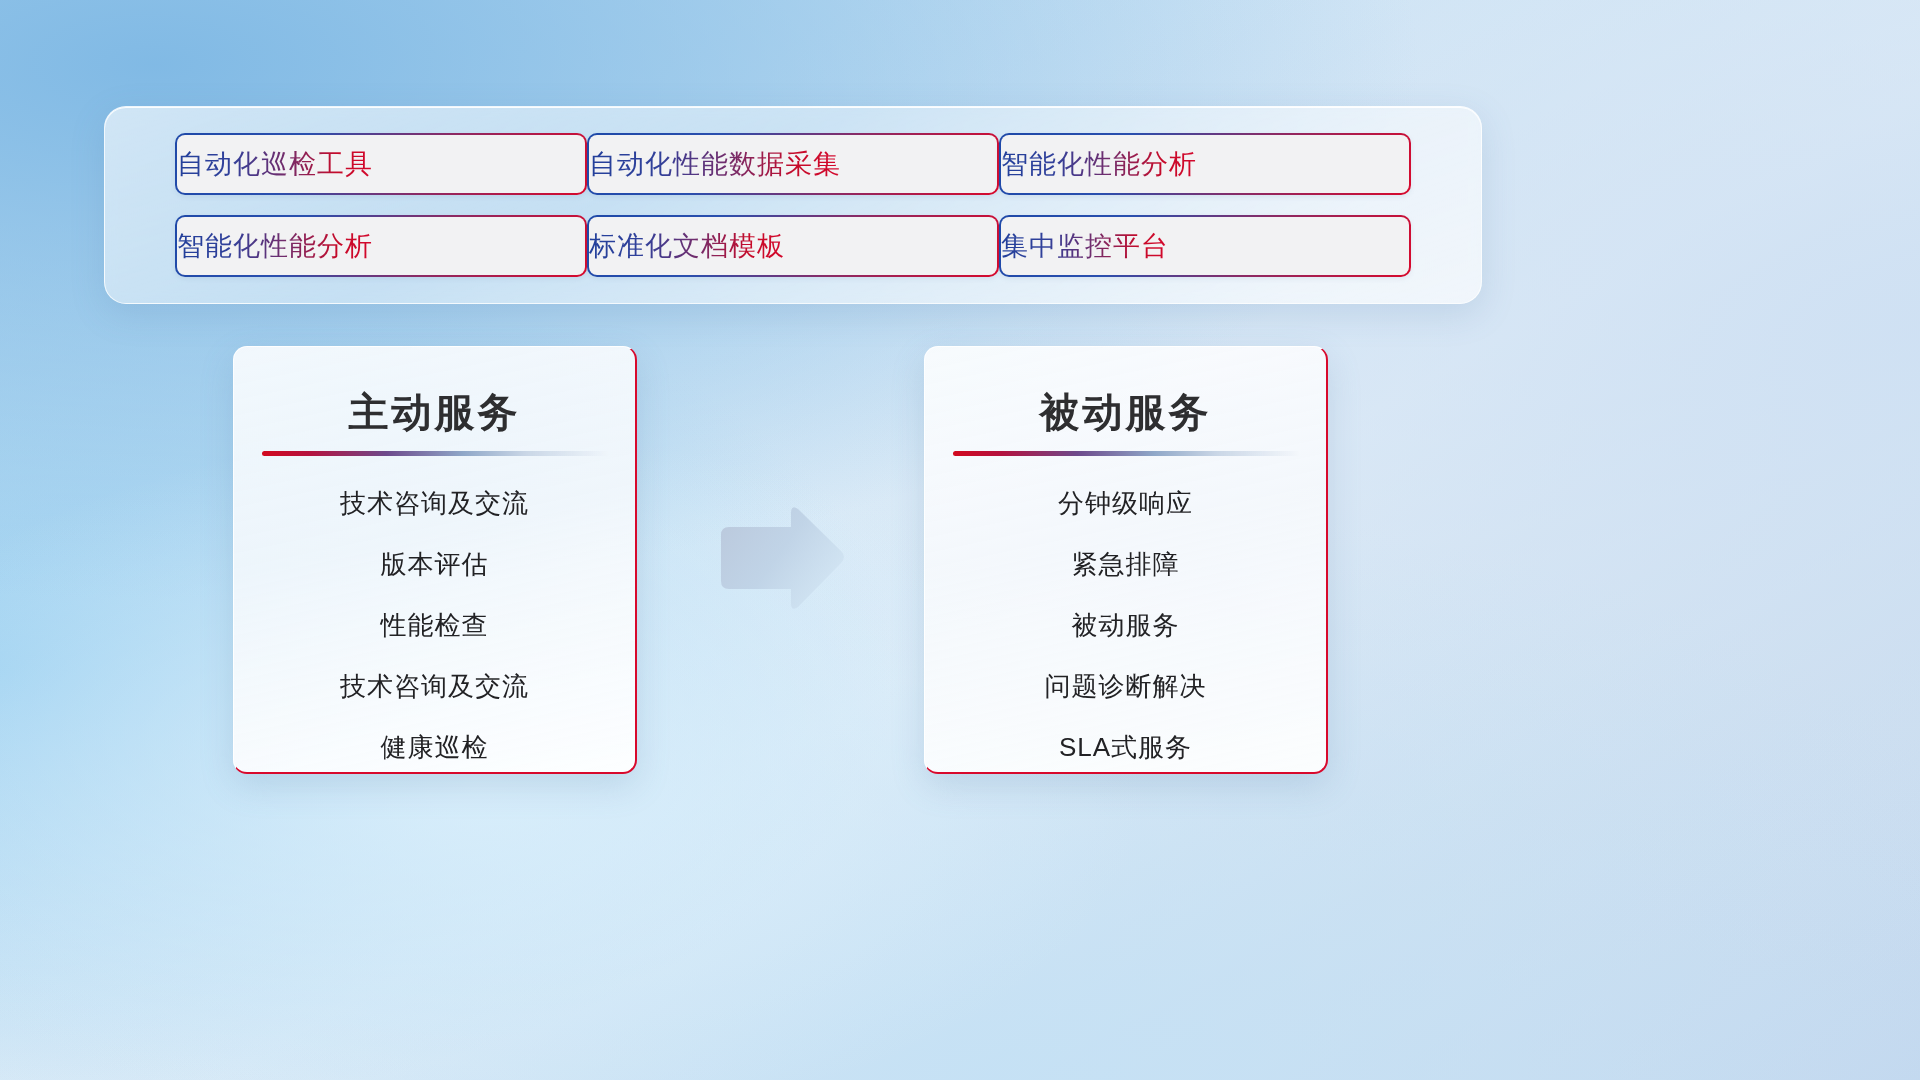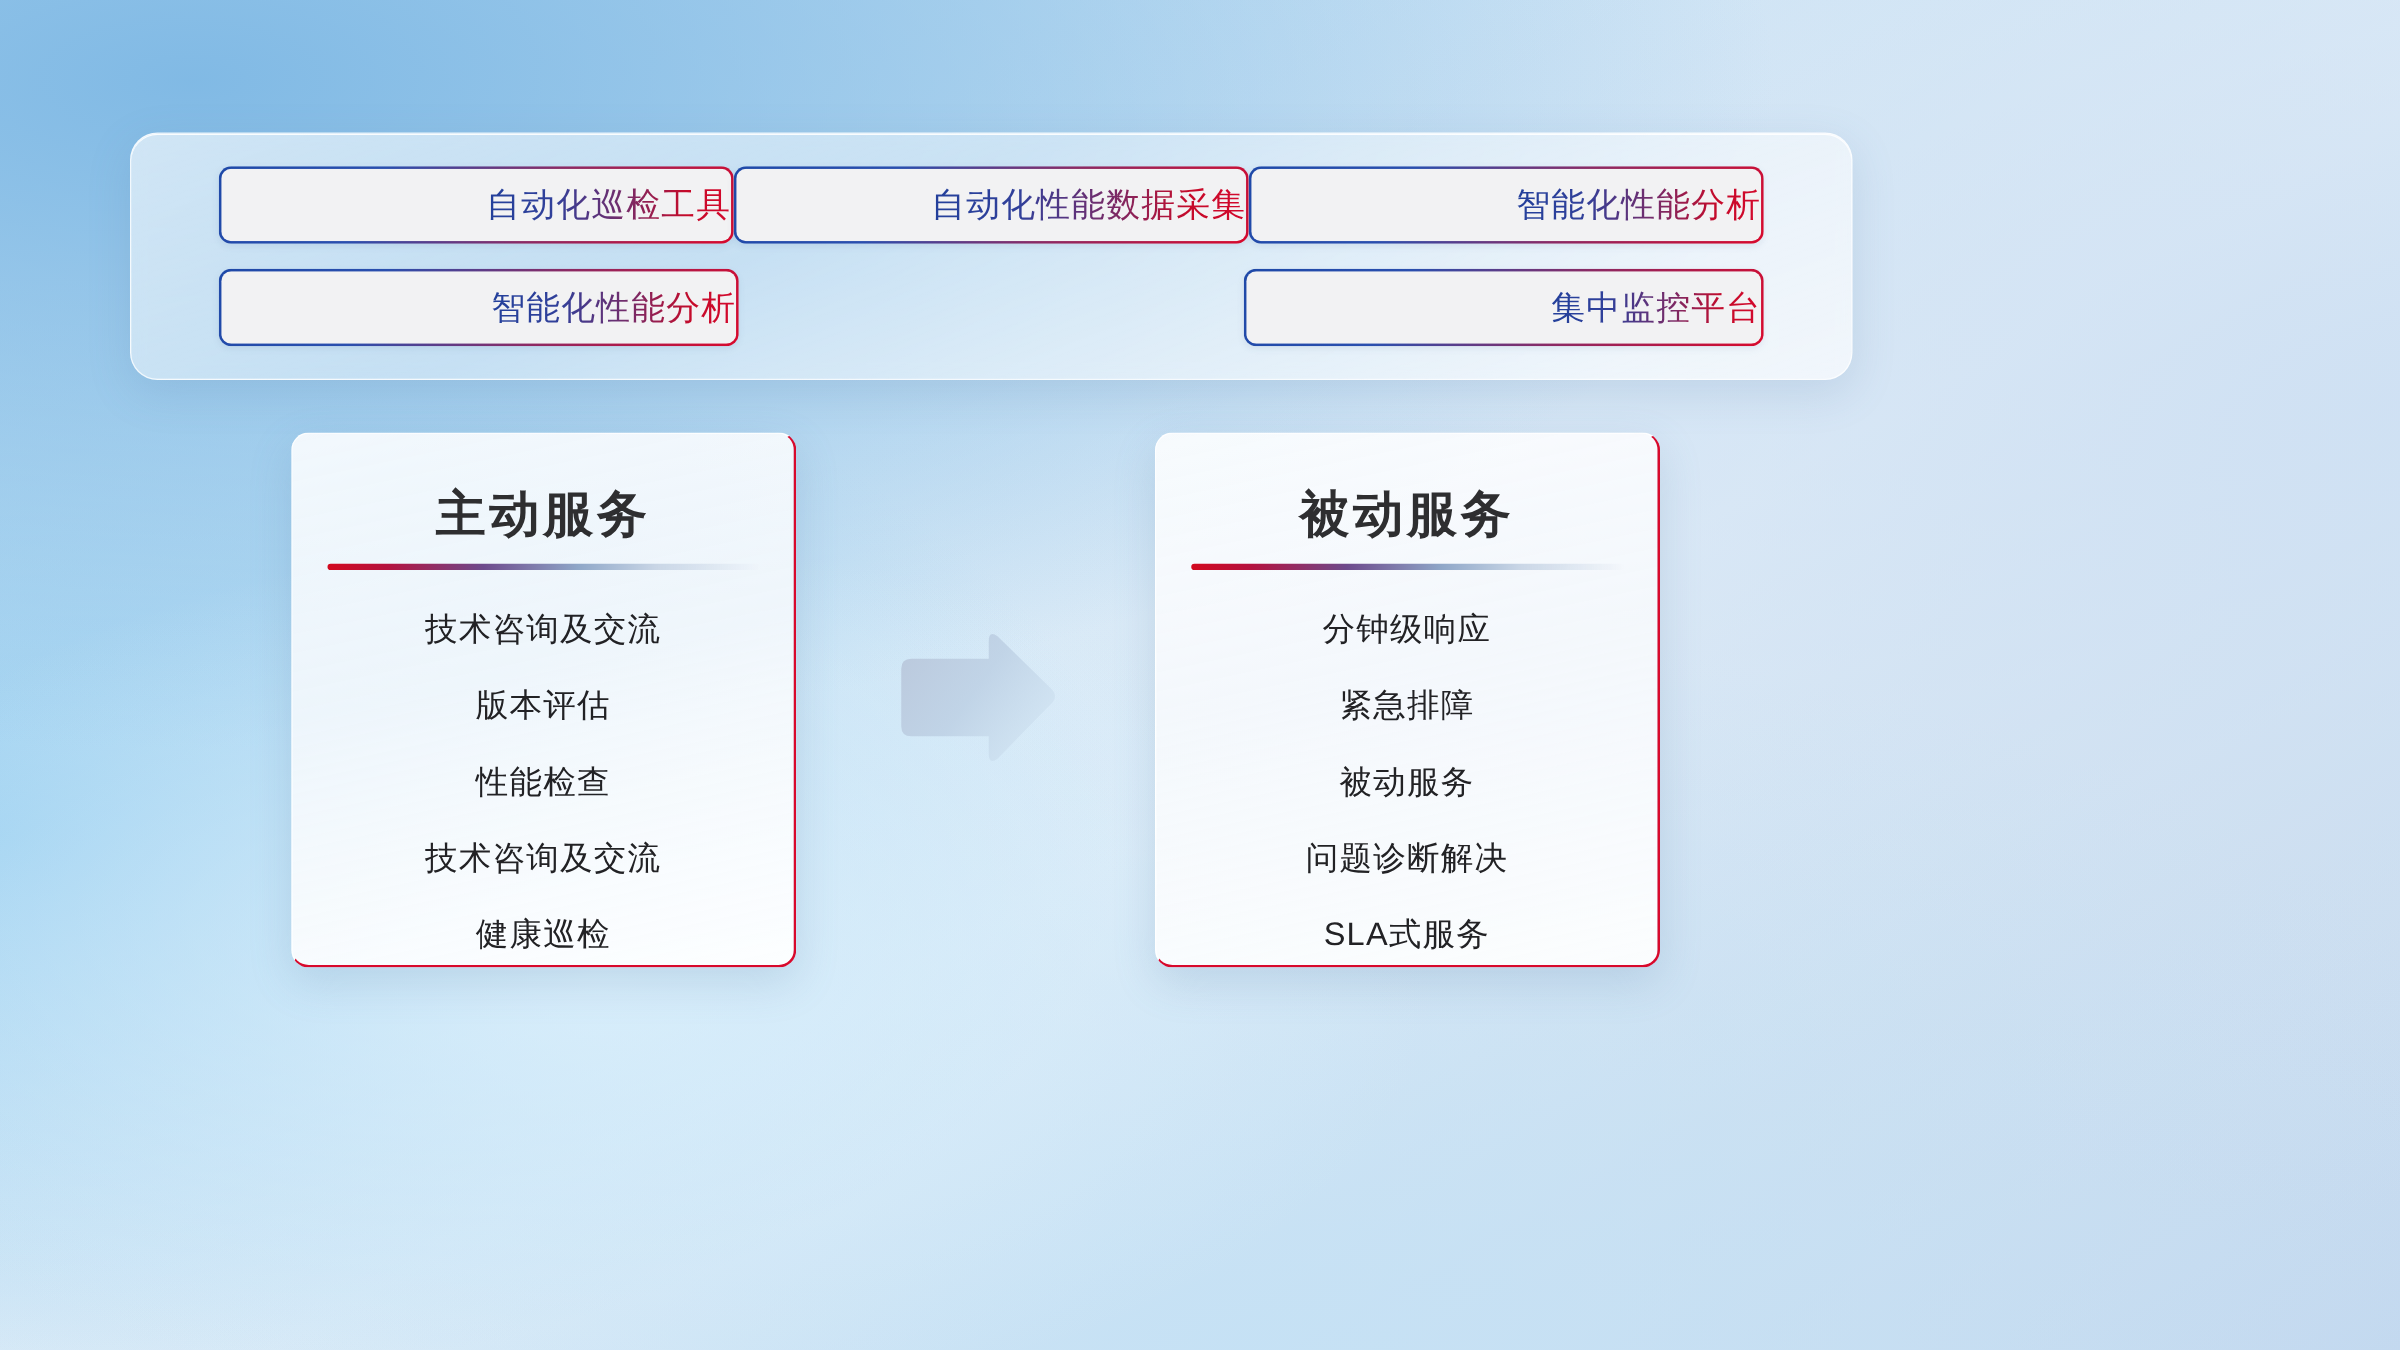--- a/index.html
+++ b/index.html
@@ -59,21 +59,21 @@
   }
 
   
   .chip {
     position: relative;
     width: 416px;
     height: 62px;
     border-radius: 10px;
     display: flex;
     align-items: center;
-    justify-content: flex-end;
+    justify-content: flex-start;
     background:
       linear-gradient(#f2f2f3, #f2f2f3) padding-box,
       linear-gradient(118deg, #1f49a8 0%, #2a4fae 30%, #8b2a64 62%, #d8092c 100%) border-box;
     border: 2px solid transparent;
     box-shadow: 0 2px 5px rgba(80,110,150,0.10);
   }
   .chip-label {
     font-size: 27px;
     font-weight: 500;
     letter-spacing: 1px;
@@ -162,20 +162,23 @@
       <div class="chip">
         <span class="chip-label">智能化性能分析</span>
       </div>
     </div>
 
     <div class="chip-row">
       <div class="chip">
         <span class="chip-label">智能化性能分析</span>
       </div>
       <div class="chip">
+        <span class="chip-label">标准化文档模板</span>
+      </div>
+      <div class="chip">
         <span class="chip-label">集中监控平台</span>
       </div>
     </div>
 
   </div>
 
   <div class="flow-arrow">
     <svg viewBox="0 0 136 110" xmlns="http://www.w3.org/2000/svg" aria-hidden="true">
       <defs>
         <linearGradient id="arrowGrad" x1="0" y1="0" x2="1" y2="0.6">

